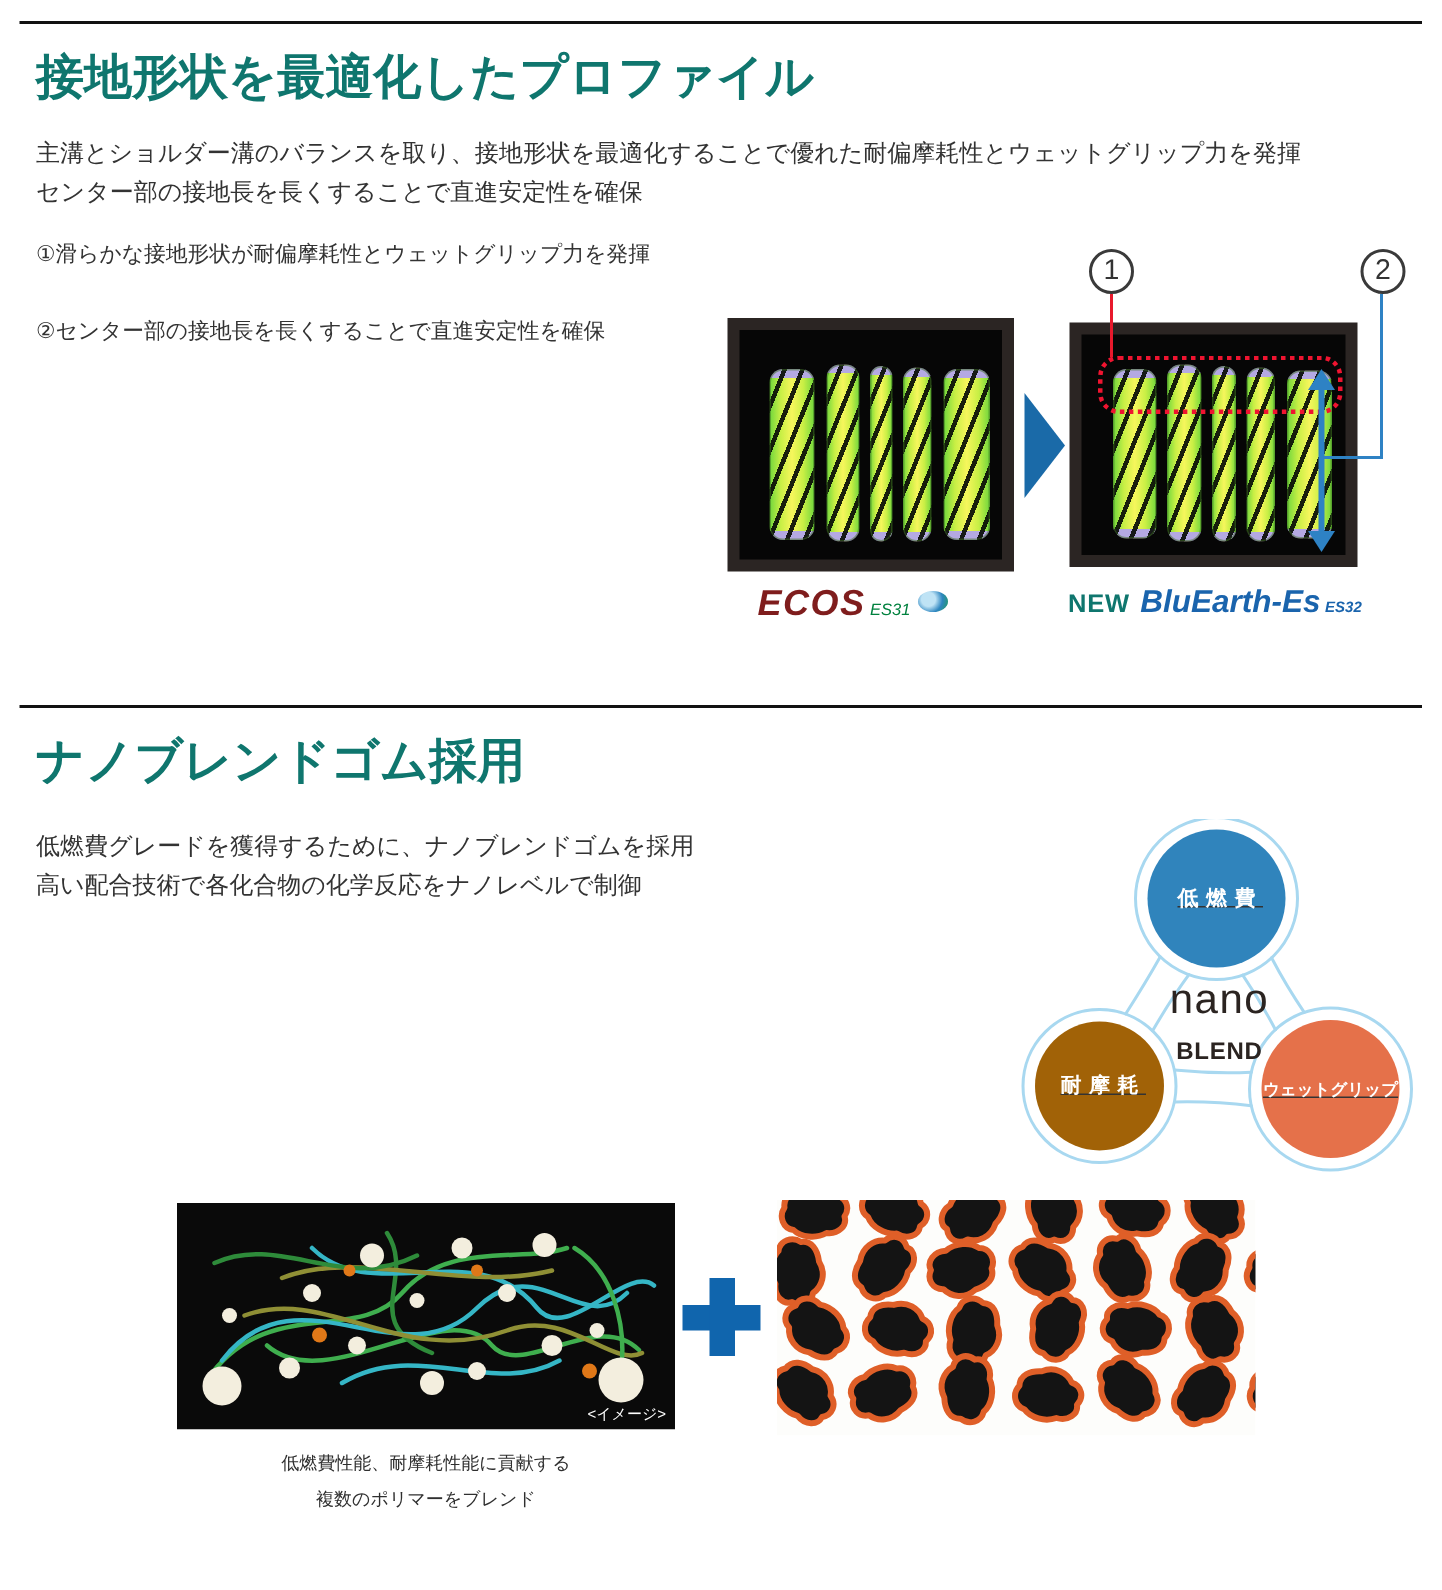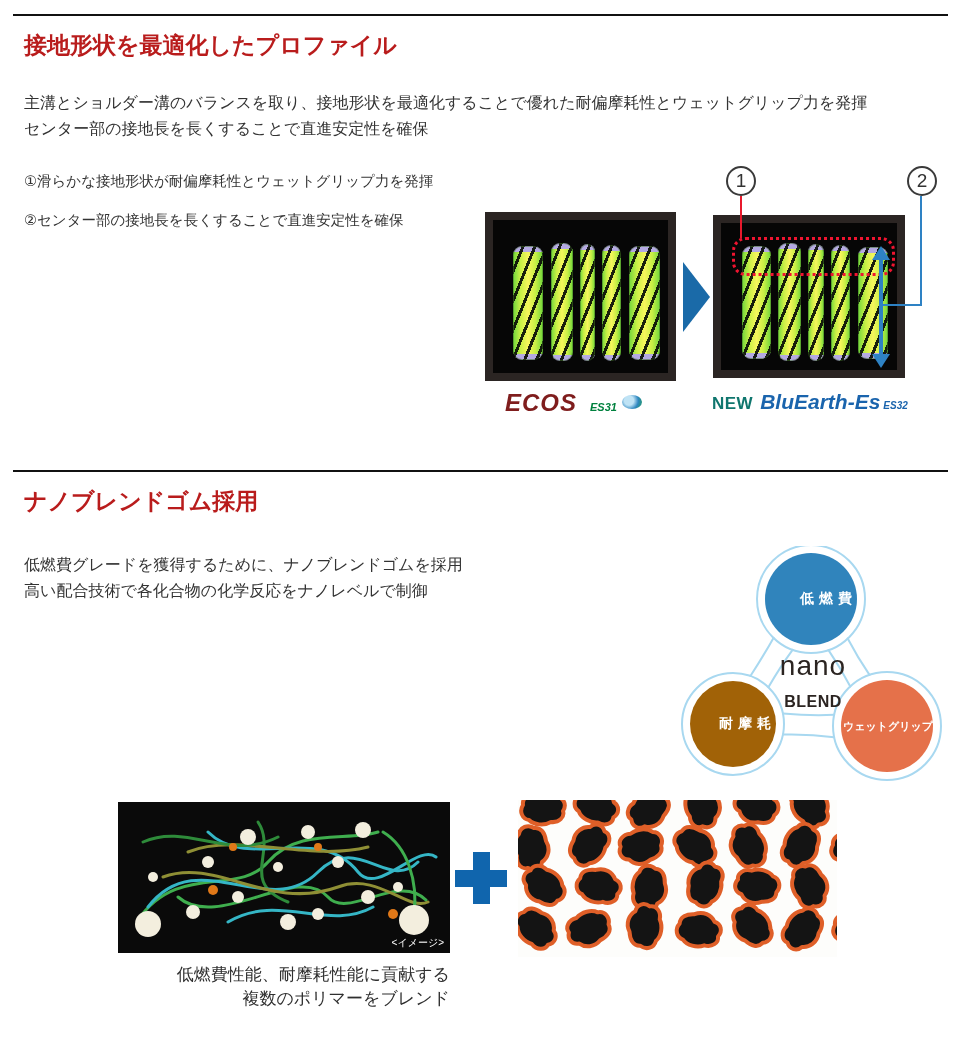--- a/index.html
+++ b/index.html
@@ -1,19 +1,19 @@
 <!DOCTYPE html>
 <html><head>
 <meta charset="utf-8">
 <style>
   html,body{margin:0;padding:0;background:#fff;}
   #page{position:relative;width:961px;height:1060px;background:#ffffff;overflow:hidden;
         font-family:"Liberation Sans","DejaVu Sans",sans-serif;color:#333;}
   .rule{position:absolute;left:13px;width:935px;height:2px;background:#111;}
-  .sec-title{position:absolute;left:24px;margin:0;font-size:23px;font-weight:bold;color:#b91c1c;white-space:nowrap;}
+  .sec-title{position:absolute;left:24px;margin:0;font-size:32px;font-weight:bold;color:#0f766e;white-space:nowrap;}
   .para{position:absolute;left:24px;font-size:16px;line-height:26px;white-space:nowrap;color:#333;}
   .point{position:absolute;left:24px;font-size:14.5px;white-space:nowrap;color:#333;}
 
   
   .tire-frame{position:absolute;background:#2b2523;}
   .tire-inner{position:absolute;inset:8px;background:#060606;}
   .rib{position:absolute;border-radius:9px;
     background:
       repeating-linear-gradient(112deg, rgba(0,0,0,0) 0 8px, rgba(8,12,6,.92) 8px 11px),
       linear-gradient(to bottom,#b4a9e2 0 6px, rgba(0,0,0,0) 6px, rgba(0,0,0,0) calc(100% - 6px), #b4a9e2 calc(100% - 6px)),
@@ -40,61 +40,61 @@
   .blue-vline{position:absolute;width:2px;background:#2e82c4;z-index:4;}
   .blue-hline{position:absolute;height:2px;background:#2e82c4;z-index:4;}
   .blue-shaft{position:absolute;width:4px;background:#2e82c4;z-index:4;}
   .blue-head-up{position:absolute;width:0;height:0;border-left:9px solid transparent;
     border-right:9px solid transparent;border-bottom:14px solid #2e82c4;z-index:4;}
   .blue-head-down{position:absolute;width:0;height:0;border-left:9px solid transparent;
     border-right:9px solid transparent;border-top:14px solid #2e82c4;z-index:4;}
 
   .logo-ecos{position:absolute;white-space:nowrap;}
   .ecos-word{font-size:24px;font-weight:800;font-style:italic;color:#7f1d1d;letter-spacing:1px;}
-  .ecos-model{font-size:11px;font-weight:bold;font-style:italic;color:#00813e;margin-left:13px;}
+  .ecos-model{font-size:11px;font-weight:normal;font-style:italic;color:#00813e;margin-left:3px;}
   .eco-mark{display:inline-block;width:20px;height:14px;border-radius:50%;margin-left:5px;vertical-align:2px;
     background:radial-gradient(circle at 35% 40%, #bfe3f5 0 30%, #2e86c0 60%, #1f9e52 100%);}
   .logo-blu{position:absolute;white-space:nowrap;}
   .blu-new{font-size:17px;font-weight:900;color:#0f766e;letter-spacing:.5px;}
   .blu-word{font-size:21px;font-weight:800;font-style:italic;color:#1a64ad;margin-left:7px;}
   .blu-model{font-size:10px;font-weight:bold;font-style:italic;color:#1a64ad;margin-left:3px;}
 
   
   .nb-wrap{position:absolute;left:680px;top:546px;width:265px;height:240px;}
   .nb-rings{position:absolute;left:0;top:0;}
-  .nb-circle{position:absolute;border-radius:50%;display:flex;align-items:center;justify-content:flex-end;}
+  .nb-circle{position:absolute;border-radius:50%;display:flex;align-items:center;justify-content:center;text-decoration:underline;}
   .nb-label{color:#fff;font-weight:bold;}
   .nb-top{left:85px;top:7px;width:92px;height:92px;}
   .nb-left{left:10px;top:135px;width:86px;height:86px;}
   .nb-right{left:161px;top:134px;width:92px;height:92px;}
   .nb-top .nb-label,.nb-left .nb-label{font-size:14px;letter-spacing:5px;padding-left:5px;}
   .nb-right .nb-label{font-size:11px;letter-spacing:0;}
   .nb-center{position:absolute;left:68px;top:106px;width:130px;text-align:center;color:#2b2421;line-height:1;}
   .nb-nano{display:block;font-size:28px;letter-spacing:1px;}
   .nb-blend{display:block;font-size:16px;font-weight:bold;letter-spacing:.5px;margin-top:14px;}
 
   
   .img-box{position:absolute;}
   .plus-bar{position:absolute;background:#1065ad;}
-  .caption{position:absolute;font-size:17px;line-height:24px;text-align:right;color:#2f2f2f;white-space:nowrap;}
+  .caption{position:absolute;font-size:12px;line-height:24px;text-align:center;color:#2f2f2f;white-space:nowrap;}
 </style>
 </head>
 <body>
 
 <div id="page">
 
   <div class="rule" style="top:14px;"></div>
   <h2 class="sec-title" style="top:30px;">接地形状を最適化したプロファイル</h2>
 
   <div class="para" style="top:90px;">
     <div>主溝とショルダー溝のバランスを取り、接地形状を最適化することで優れた耐偏摩耗性とウェットグリップ力を発揮</div>
     <div>センター部の接地長を長くすることで直進安定性を確保</div>
   </div>
 
-  <div class="point" style="top:172px;">①滑らかな接地形状が耐偏摩耗性とウェットグリップ力を発揮</div>
+  <div class="point" style="top:160px;">①滑らかな接地形状が耐偏摩耗性とウェットグリップ力を発揮</div>
   <div class="point" style="top:211px;">②センター部の接地長を長くすることで直進安定性を確保</div>
 
   <div class="marker" style="left:726px;top:166px;">
     <span>1</span>
   </div>
   <div class="marker" style="left:907px;top:166px;">
     <span>2</span>
   </div>
   <div class="red-line" style="left:740px;top:196px;height:42px;"></div>
   <div class="blue-vline" style="left:920px;top:196px;height:109px;"></div>

